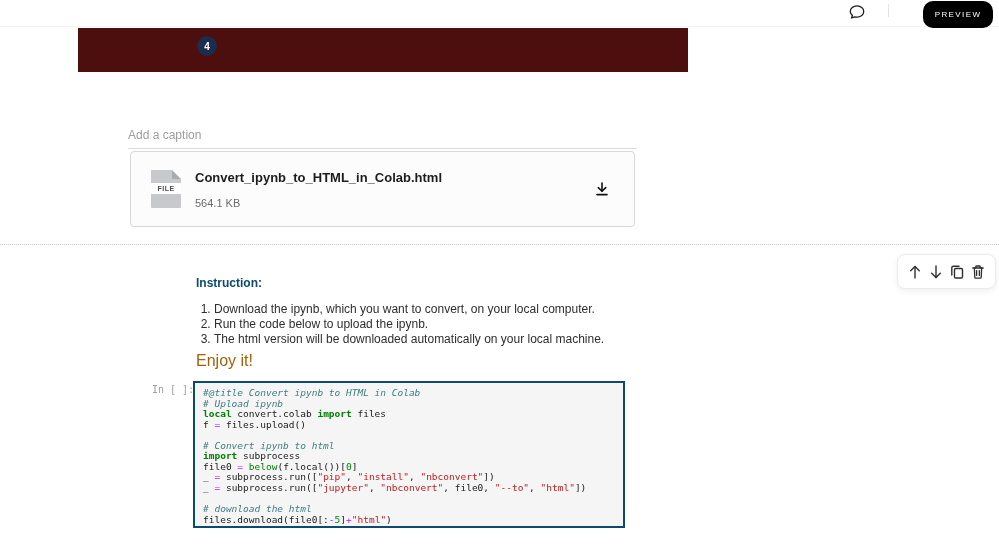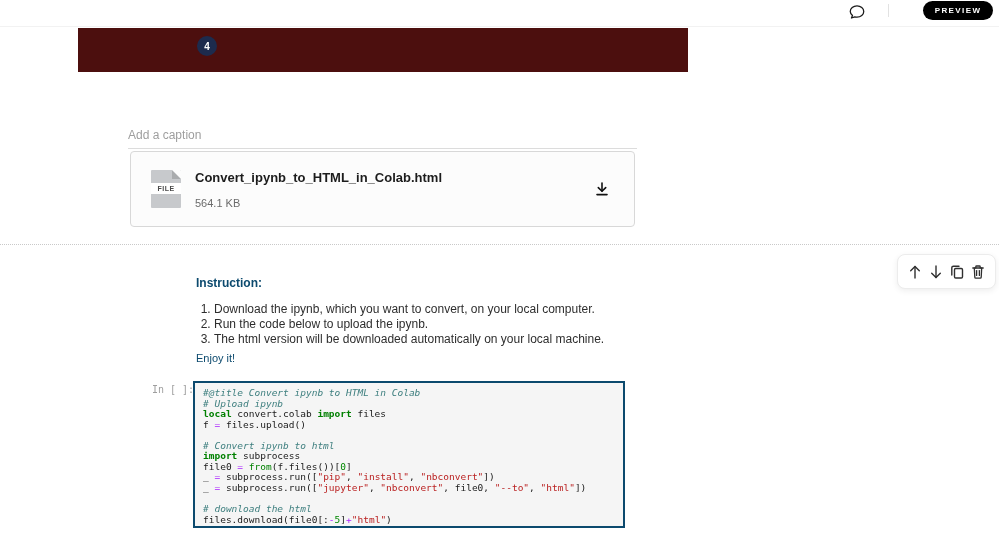--- a/index.html
+++ b/index.html
@@ -7,24 +7,24 @@
   body {
     position:relative; background:#ffffff; overflow:hidden;
     font-family:"Liberation Sans", sans-serif; color:#1a1a1a;
   }
   
   .top-bar { position:absolute; left:0; top:0; width:999px; height:27px; background:#fff; border-bottom:1px solid #f2f2f2; }
   .comment-btn { position:absolute; left:846px; top:1px; width:22px; height:22px; background:none; border:none; cursor:pointer; padding:2px; }
   .comment-btn svg { width:18px; height:18px; display:block; }
   .top-divider { position:absolute; left:888px; top:4px; width:1px; height:13px; background:#e2e2e2; }
   .preview-btn {
-    position:absolute; left:923px; top:1px; width:70px; height:19px;
+    position:absolute; left:923px; top:1px; width:70px; height:27px;
     border:none; border-radius:10px; cursor:pointer;
     color:#fff; font-family:"Liberation Sans",sans-serif;
-    font-size:8px; font-weight:bold; letter-spacing:1.4px;
+    font-size:8px; font-weight:normal; letter-spacing:1.4px;
     display:flex; align-items:center; justify-content:center;
   }
   
   .image-block { position:absolute; left:78px; top:28px; width:610px; height:44px; cursor:pointer; }
   .badge {
     position:absolute; left:119px; top:8px; width:20px; height:20px; border-radius:50%;
     color:#fff; font-size:10px; font-weight:bold;
     display:flex; align-items:center; justify-content:center;
   }
   
@@ -62,21 +62,21 @@
     background:#fff; border:1px solid #ececec; border-radius:8px;
     box-shadow:0 2px 6px rgba(0,0,0,.07);
     display:flex; align-items:center; justify-content:space-between; padding:0 8px;
   }
   .tool-btn { background:none; border:none; cursor:pointer; width:18px; height:18px; padding:0; }
   .tool-btn svg { display:block; width:18px; height:18px; }
   
   .instruction-heading { position:absolute; left:196px; top:276px; font-size:12px; font-weight:bold; color:#0c4a6e; }
   .instruction-list { position:absolute; left:201px; top:302px; width:430px; list-style-position:outside; padding-left:13px; }
   .instruction-list li { font-size:12px; color:#2e2e2e; line-height:15px; margin-bottom:0; }
-  .outro { position:absolute; left:196px; top:352px; font-size:11px; color:#0c4a6e; }
+  .outro { position:absolute; left:196px; top:352px; font-size:16px; color:#a16207; }
   
   .code-prompt {
     position:absolute; left:152px; top:384px;
     font-family:"DejaVu Sans Mono", monospace; font-size:10px; color:#9e9e9e; white-space:pre;
   }
   .code-block {
     position:absolute; left:193px; top:381px; width:432px; height:147px;
     background:#f5f5f5; border:2px solid #0c4a6e;
     padding:5px 8px; overflow:hidden; cursor:text;
     font-family:"DejaVu Sans Mono", monospace; font-size:9.5px; line-height:10.55px;
@@ -181,20 +181,20 @@
 <div class="code-prompt">In [ ]:</div>
 <div class="code-block">
   <div id="code-lines">
       <div class="code-line"><span class="tk-com">#@title Convert ipynb to HTML in Colab</span></div>
       <div class="code-line"><span class="tk-com"># Upload ipynb</span></div>
       <div class="code-line"><span class="tk-kw">local</span><span class="tk-pl"> convert.colab </span><span class="tk-kw">import</span><span class="tk-pl"> files</span></div>
       <div class="code-line"><span class="tk-pl">f </span><span class="tk-op">=</span><span class="tk-pl"> files.upload()</span></div>
       <div class="code-line">&nbsp;</div>
       <div class="code-line"><span class="tk-com"># Convert ipynb to html</span></div>
       <div class="code-line"><span class="tk-kw">import</span><span class="tk-pl"> subprocess</span></div>
-      <div class="code-line"><span class="tk-pl">file0 </span><span class="tk-op">=</span><span class="tk-pl"> </span><span class="tk-bi">from</span><span class="tk-pl">(f.files())[</span><span class="tk-num">0</span><span class="tk-pl">]</span></div>
+      <div class="code-line"><span class="tk-pl">file0 </span><span class="tk-op">=</span><span class="tk-pl"> </span><span class="tk-bi">below</span><span class="tk-pl">(f.local())[</span><span class="tk-num">0</span><span class="tk-pl">]</span></div>
       <div class="code-line"><span class="tk-pl">_ </span><span class="tk-op">=</span><span class="tk-pl"> subprocess.run([</span><span class="tk-str">"pip"</span><span class="tk-pl">, </span><span class="tk-str">"install"</span><span class="tk-pl">, </span><span class="tk-str">"nbconvert"</span><span class="tk-pl">])</span></div>
       <div class="code-line"><span class="tk-pl">_ </span><span class="tk-op">=</span><span class="tk-pl"> subprocess.run([</span><span class="tk-str">"jupyter"</span><span class="tk-pl">, </span><span class="tk-str">"nbconvert"</span><span class="tk-pl">, file0, </span><span class="tk-str">"--to"</span><span class="tk-pl">, </span><span class="tk-str">"html"</span><span class="tk-pl">])</span></div>
       <div class="code-line">&nbsp;</div>
       <div class="code-line"><span class="tk-com"># download the html</span></div>
       <div class="code-line"><span class="tk-pl">files.download(file0[:</span><span class="tk-op">-</span><span class="tk-num">5</span><span class="tk-pl">]</span><span class="tk-op">+</span><span class="tk-str">"html"</span><span class="tk-pl">)</span></div>
     </div>
 </div>
 
 </body></html>

